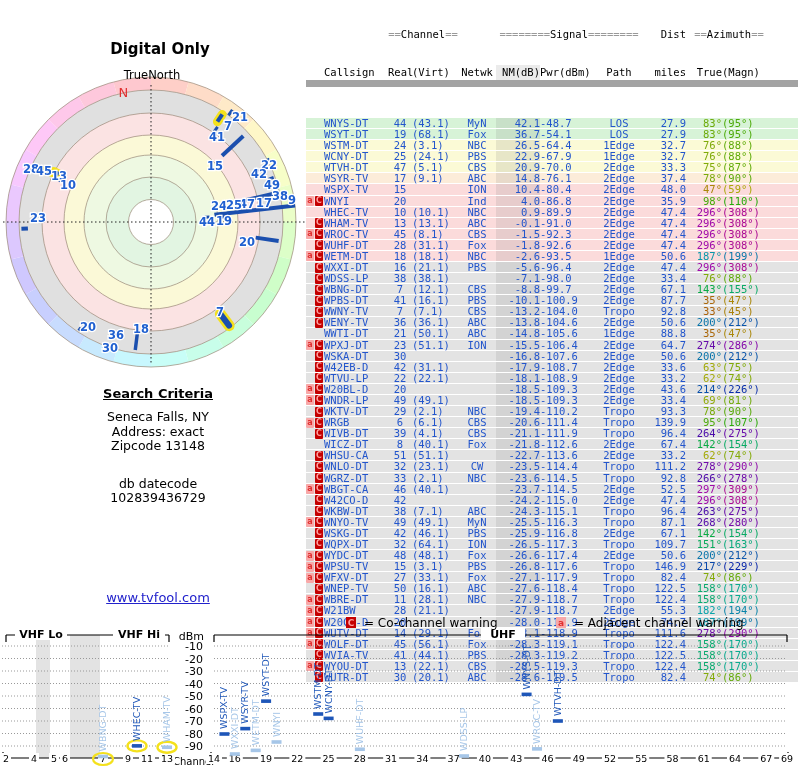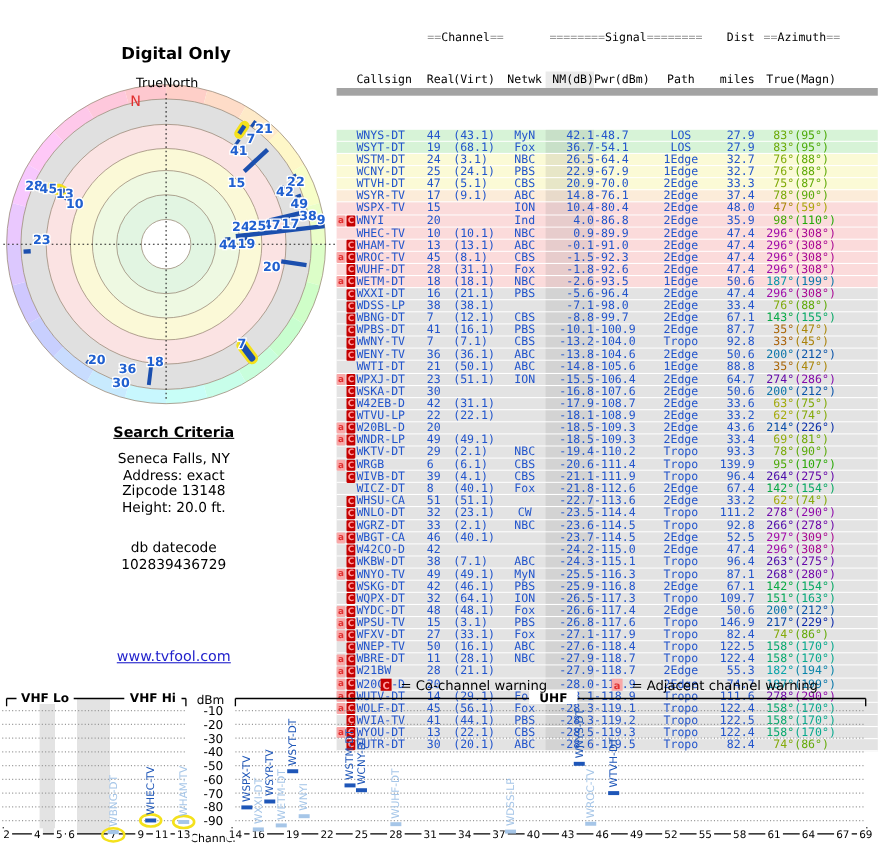--- a/index.html
+++ b/index.html
@@ -17,21 +17,21 @@
   #link a{color:#2222cc}
   
   #table{position:absolute;left:306px;top:4px;width:492px;
        font-family:"DejaVu Sans Mono",monospace;font-size:10.5px;color:#2255cc;white-space:pre}
   .hrow{display:flex;color:#000;height:13px;line-height:13px}
   .hrow2{display:flex;color:#000;height:15px;line-height:14px;border-bottom:7px solid #a3a3a3;margin-bottom:7px}
   .eq{color:#999}
   .row{display:flex;height:11.08px;line-height:11.2px;box-sizing:border-box;border-bottom:1px solid #fff}
   .row span{overflow:visible}
   .ca{width:8px;text-align:center}.cc{width:10px;text-align:center}
-  .ccall{width:64px}.creal{width:24px;text-align:left}.cvirt{width:46px;text-align:left}
+  .ccall{width:64px}.creal{width:24px;text-align:center}.cvirt{width:46px;text-align:left}
   .cnet{width:38px;text-align:center}
   .cnm{width:44px;text-align:right;background:rgba(110,110,110,.14)}
   .cpwr{width:56px;}.cpath{width:46px;text-align:center}
   .cdist{width:44px;text-align:right}.ctrue{width:36px;text-align:right}.cmagn{width:50px;text-align:left}
   .b-green{background:#d7f3d7}.b-yellow{background:#fbfad6}.b-peach{background:#fcecd9}
   .b-pink{background:#fbdbdb}.b-gray{background:#e3e3e3}
   .wbox{display:inline-block;width:8px;height:10px;border-radius:1px;
        font:bold 8px "DejaVu Sans",sans-serif;text-align:center;line-height:10px;vertical-align:top;margin-top:0.5px}
   .wC{background:#c40000;color:#ff9d9d}
   .wa{background:#f8a8a8;color:#e03030}
@@ -127,33 +127,32 @@
     <text x="68" y="159" text-anchor="middle" fill="#2060d0" font-size="11.5" font-weight="bold" stroke="#ffffff" stroke-width="2.5" paint-order="stroke">10</text>
     <text x="152" y="49" text-anchor="middle" font-size="11.5" fill="#000">TrueNorth</text>
     <text x="123.2645804449109" y="66.51511006211032" text-anchor="middle" font-size="13" fill="#e03030">N</text>
   </svg>
 
 <div id="search">
   <div class="head">Search Criteria</div>
   <div class="line">Seneca Falls, NY</div>
   <div class="line">Address: exact</div>
   <div class="line">Zipcode 13148</div>
-  <div class="line">Height: 20.0 ft.</div>
   <div class="gap"></div>
   <div class="line">db datecode</div>
   <div class="line">102839436729</div>
 </div>
 <div id="link">
   <a href="#">www.tvfool.com</a>
 </div>
 
 <div id="table">
   <div class="hrow">
     <span style="width:82px"></span>
-    <span style="width:70px;text-align:right"><span class="eq">==</span><span>Channel</span><span class="eq">==</span></span>
+    <span style="width:70px;text-align:center"><span class="eq">==</span><span>Channel</span><span class="eq">==</span></span>
     <span style="width:38px"></span>
     <span style="width:146px;text-align:center"><span class="eq">========</span><span>Signal</span><span class="eq">========</span></span>
     <span style="width:44px;text-align:right">Dist</span>
     <span style="width:86px;text-align:center"><span class="eq">==</span><span>Azimuth</span><span class="eq">==</span></span>
   </div>
   <div class="hrow2">
     <span class="ca"></span><span class="cc"></span>
     <span class="ccall">Callsign</span>
     <span class="creal">Real</span>
     <span class="cvirt">(Virt)</span>

